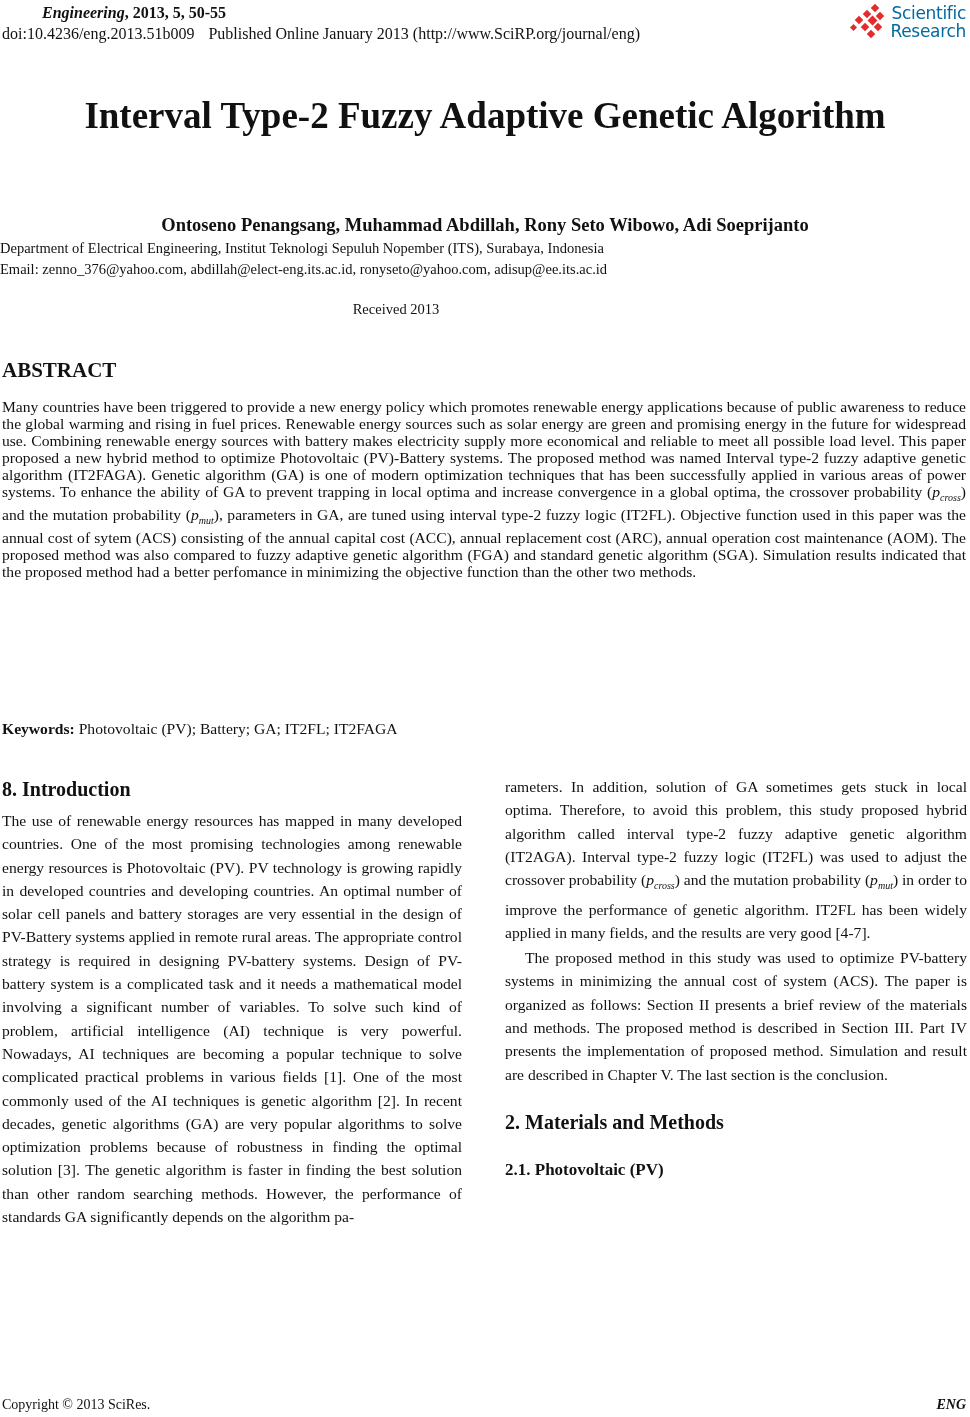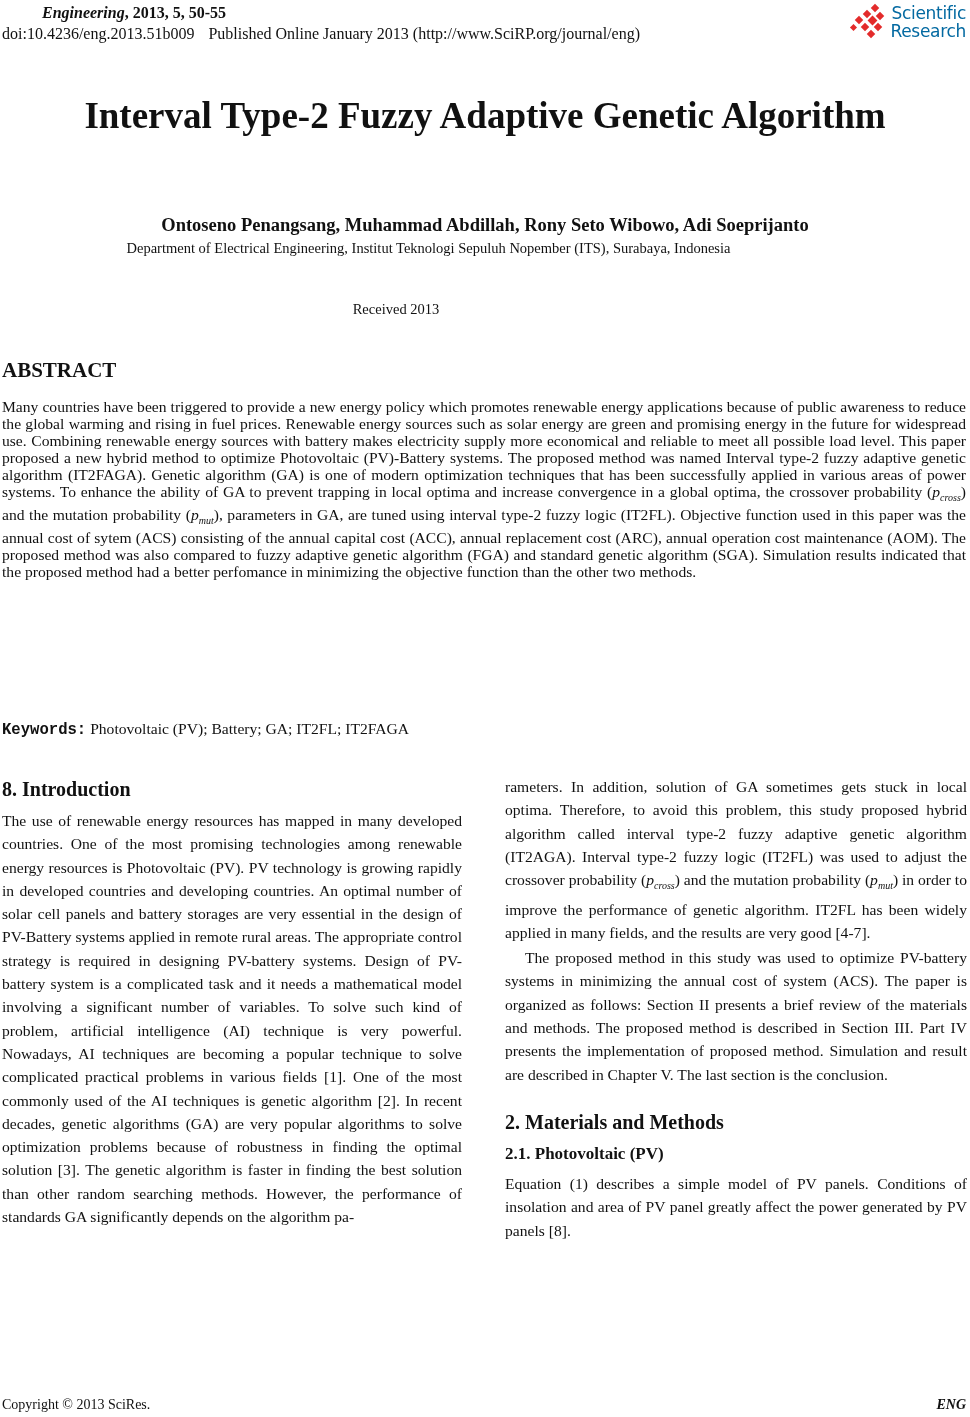--- a/index.html
+++ b/index.html
@@ -10,30 +10,30 @@
     .hdr .journal { font-weight: bold; margin-left: 40px; }
     .hdr .doi-line span + span { margin-left: 14px; }
 
     .logo { position: absolute; right: 4px; top: 2px; display: flex; align-items: center; }
     .logo svg { width: 40px; height: 40px; }
     .logo .logo-text { font-family: "DejaVu Sans", sans-serif; font-size: 17px; line-height: 18px; color: #0369a1; margin-left: 2px; letter-spacing: -0.3px; text-align: right; }
 
     .title { position: absolute; left: 0; width: 970px; top: 92px; text-align: center; font-weight: bold; font-size: 37px; line-height: 48px; }
 
     .authors { position: absolute; left: 0; width: 970px; top: 214px; text-align: center; font-weight: bold; font-size: 18.5px; line-height: 22px; }
-    .affil { position: absolute; left: 0; width: 857px; top: 238px; text-align: center; font-size: 14.5px; line-height: 21px; }
+    .affil { position: absolute; left: 0; width: 857px; top: 238px; font-size: 14.5px; line-height: 21px; }
     .received { position: absolute; left: 0; width: 792px; top: 301px; text-align: center; font-size: 14.5px; }
 
     .abs-head { position: absolute; left: 2px; top: 358px; font-weight: bold; font-size: 21px; }
     .abstract { position: absolute; left: 2px; width: 964px; top: 398px; font-size: 15.6px; line-height: 17px; text-align: justify; }
     .abstract sub { font-size: 10px; font-style: italic; }
     .abstract i { font-style: italic; }
 
     .keywords { position: absolute; left: 2px; top: 720px; font-size: 15.6px; }
-    .keywords b { font-weight: bold; font-family: Liberation Mono, monospace; }
+    .keywords b { font-weight: bold; }
 
     .col { position: absolute; font-size: 15.6px; line-height: 23.3px; text-align: justify; }
     .col-left { left: 2px; width: 460px; top: 775px; }
     .col-right { left: 505px; width: 462px; top: 775px; }
     .sec-h { font-weight: bold; font-size: 20px; line-height: 28px; text-align: left; }
     .sub-h { font-weight: bold; font-size: 17px; line-height: 24px; text-align: left; }
     .para { margin: 0; }
     .indent { text-indent: 20px; }
     .col sub { font-size: 10px; font-style: italic; }
     .col i { font-style: italic; }
@@ -71,37 +71,37 @@
   </div>
 </div>
 
 <div class="title">
   <div>Interval Type-2 Fuzzy Adaptive Genetic Algorithm</div>
 </div>
 
 <div class="authors">Ontoseno Penangsang, Muhammad Abdillah, Rony Seto Wibowo, Adi Soeprijanto</div>
 <div class="affil">
   <div>Department of Electrical Engineering, Institut Teknologi Sepuluh Nopember (ITS), Surabaya, Indonesia</div>
+  <div>Email: zenno_376@yahoo.com, abdillah@elect-eng.its.ac.id, ronyseto@yahoo.com, adisup@ee.its.ac.id</div>
 </div>
 <div class="received">Received 2013</div>
 
 <div class="abs-head">ABSTRACT</div>
 <div class="abstract"><span>Many countries have been triggered to provide a new energy policy which promotes renewable energy applications because of public awareness to reduce the global warming and rising in fuel prices. Renewable energy sources such as solar energy are green and promising energy in the future for widespread use. Combining renewable energy sources with battery makes electricity supply more economical and reliable to meet all possible load level. This paper proposed a new hybrid method to optimize Photovoltaic (PV)-Battery systems. The proposed method was named Interval type-2 fuzzy adaptive genetic algorithm (IT2FAGA). Genetic algorithm (GA) is one of modern optimization techniques that has been successfully applied in various areas of power systems. To enhance the ability of GA to prevent trapping in local optima and increase convergence in a global optima, the crossover probability (</span><i>p</i><sub>cross</sub><span>) and the mutation probability (</span><i>p</i><sub>mut</sub><span>), parameters in GA, are tuned using interval type-2 fuzzy logic (IT2FL). Objective function used in this paper was the annual cost of sytem (ACS) consisting of the annual capital cost (ACC), annual replacement cost (ARC), annual operation cost maintenance (AOM). The proposed method was also compared to fuzzy adaptive genetic algorithm (FGA) and standard genetic algorithm (SGA). Simulation results indicated that the proposed method had a  better perfomance in minimizing the objective function than the other two methods.</span></div>
 
 <div class="keywords"><b>Keywords:</b><span> Photovoltaic (PV); Battery; GA; IT2FL; IT2FAGA</span></div>
 
 <div class="col col-left">
   <div class="sec-h" style="margin-bottom:6px;">8. Introduction</div>
   <p class="para">The use of renewable energy resources has mapped in many developed countries. One of the most promising technologies among renewable energy resources is Photovoltaic (PV). PV technology is growing rapidly in developed countries and developing countries. An optimal number of solar cell panels and battery storages are very essential in the design of PV-Battery systems applied in remote rural areas. The appropriate control strategy is required in designing PV-battery systems. Design of PV-battery system is a complicated task and it needs a mathematical model involving a significant number of variables. To solve such kind of problem, artificial intelligence (AI) technique is very powerful. Nowadays, AI techniques are becoming a popular technique to solve complicated practical problems in various fields [1]. One of the most commonly used of the AI techniques is genetic algorithm [2]. In recent decades, genetic algorithms (GA) are very popular algorithms to solve optimization problems because of robustness in finding the optimal solution [3]. The genetic algorithm is faster in finding the best solution than other random searching methods. However, the performance of standards GA significantly depends on the algorithm pa-</p>
 </div>
 
 <div class="col col-right">
   <p class="para"><span>rameters. In addition, solution of GA sometimes gets stuck in local optima. Therefore, to avoid this problem, this study proposed hybrid algorithm called interval type-2 fuzzy adaptive genetic algorithm (IT2AGA). Interval type-2 fuzzy logic (IT2FL) was used to adjust the crossover probability (</span><i>p</i><sub>cross</sub><span>) and the mutation probability (</span><i>p</i><sub>mut</sub><span>) in order to improve the performance of genetic algorithm. IT2FL has been widely applied in many fields, and the results are very good [4-7].</span></p>
   <p class="para indent" style="margin-top:2px;">The proposed method in this study was used to optimize PV-battery systems in minimizing the annual cost of system (ACS). The paper is organized as follows: Section II presents a brief review of the materials and methods. The proposed method is described in Section III. Part IV presents the implementation of proposed method. Simulation and result are described in Chapter V. The last section is the conclusion.</p>
   <div class="sec-h" style="margin-top:22px;">2. Materials and Methods</div>
-  <div class="sub-h" style="margin-top:6px;margin-bottom:6px;">2.1. Photovoltaic (PV)</div>
-  <p class="para">Equation (1) describes a simple model of PV panels. Conditions of insolation and area of PV panel greatly affect the power generated by PV panels [8].</p>
+  <div class="sub-h" style="margin-top:22px;margin-bottom:6px;">2.1. Photovoltaic (PV)</div>
 </div>
 
 <div class="footer">
   <span>Copyright © 2013 SciRes.</span>
   <span class="eng">ENG</span>
 </div>
 
 </body></html>

